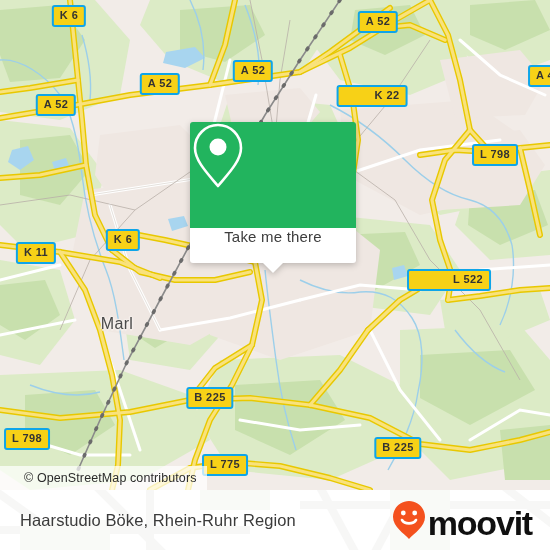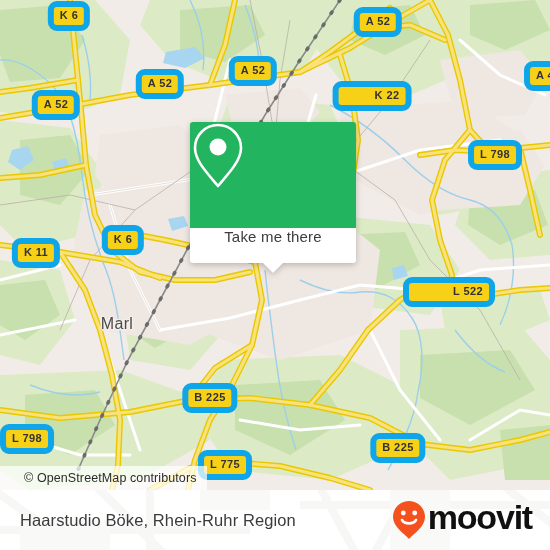--- a/index.html
+++ b/index.html
@@ -34,22 +34,22 @@
     position: absolute;
     left: 0;
     top: 0;
     display: block;
   }
 
   
   .shield {
     position: absolute;
     background: #f7d117;
-    border: 6px solid #0ea5e9;
-    border-radius: 9px;
+    border: 2px solid #0ea5e9;
+    border-radius: 3px;
     color: #333333;
     font-size: 11px;
     font-weight: bold;
     letter-spacing: 0.4px;
     line-height: 1;
     padding: 3px 6px 4px 6px;
     white-space: nowrap;
     box-sizing: border-box;
     transform: translate(-50%, -50%);
   }
@@ -154,21 +154,21 @@
     letter-spacing: 0.1px;
     white-space: nowrap;
     z-index: 3;
   }
   #brand {
     position: absolute;
     right: 18px;
     top: 50%;
     transform: translateY(-50%);
     display: flex;
-    align-items: flex-start;
+    align-items: flex-end;
     z-index: 3;
   }
   #brand-wordmark {
     color: #101010;
     font-size: 34px;
     font-weight: bold;
     letter-spacing: -1.2px;
     line-height: 1;
     margin-left: 2px;
   }
@@ -378,21 +378,21 @@
     <div class="shield" style="left:69px;  top:16px;">K 6</div>
     <div class="shield" style="left:160px; top:84px;">A 52</div>
     <div class="shield" style="left:253px; top:71px;">A 52</div>
     <div class="shield" style="left:378px; top:22px;">A 52</div>
     <div class="shield" style="left:56px;  top:105px;">A 52</div>
     <div class="shield" style="left:372px; top:96px;padding-left:36px;">K 22</div>
     <div class="shield" style="left:545px; top:76px;">A 4</div>
     <div class="shield" style="left:495px; top:155px;">L 798</div>
     <div class="shield" style="left:123px; top:240px;">K 6</div>
     <div class="shield" style="left:36px;  top:253px;">K 11</div>
-    <div class="shield" style="left:449px; top:292px;padding-left:44px;">L 522</div>
+    <div class="shield" style="left:449px; top:280px;padding-left:44px;">L 522</div>
     <div class="shield" style="left:210px; top:398px;">B 225</div>
     <div class="shield" style="left:27px;  top:439px;">L 798</div>
     <div class="shield" style="left:398px; top:448px;">B 225</div>
     <div class="shield" style="left:225px; top:465px;">L 775</div>
 
     <div id="popup">
       <div id="popup-header">
         <svg width="56" height="68" viewBox="0 0 56 68" xmlns="http://www.w3.org/2000/svg">
           <path d="M28 3 C15.3 3 5 13.3 5 26 C5 39 18 52 28 64 C38 52 51 39 51 26 C51 13.3 40.7 3 28 3 Z" fill="none" stroke="#ffffff" stroke-width="2.6" stroke-linejoin="round"></path>
           <circle cx="28" cy="25" r="8.5" fill="#ffffff"></circle>

